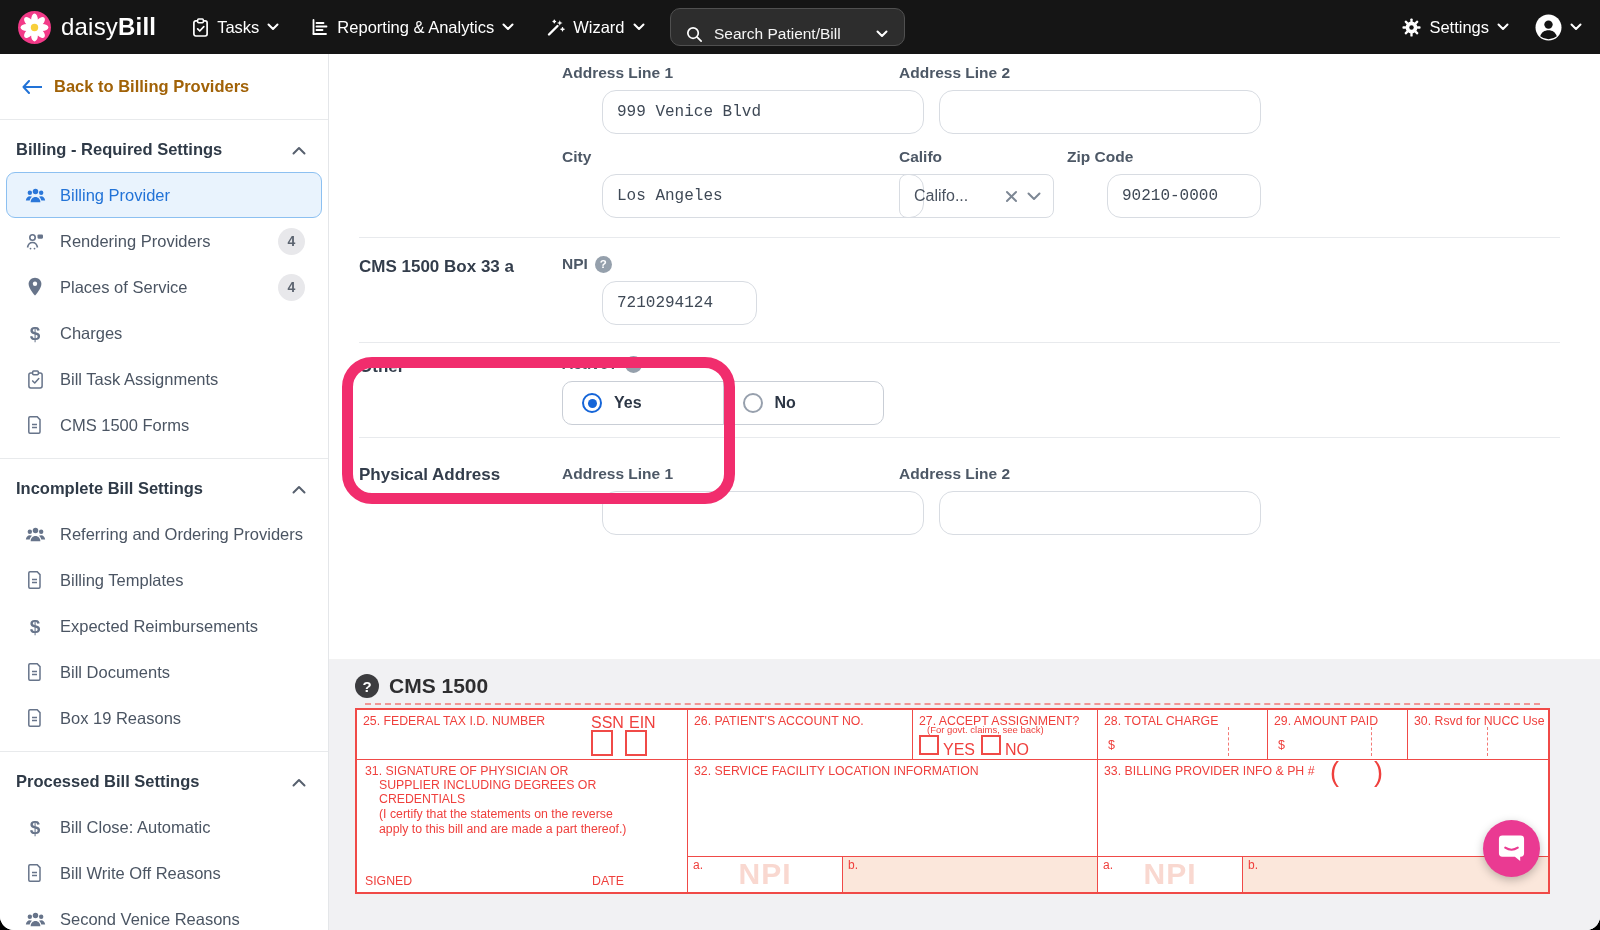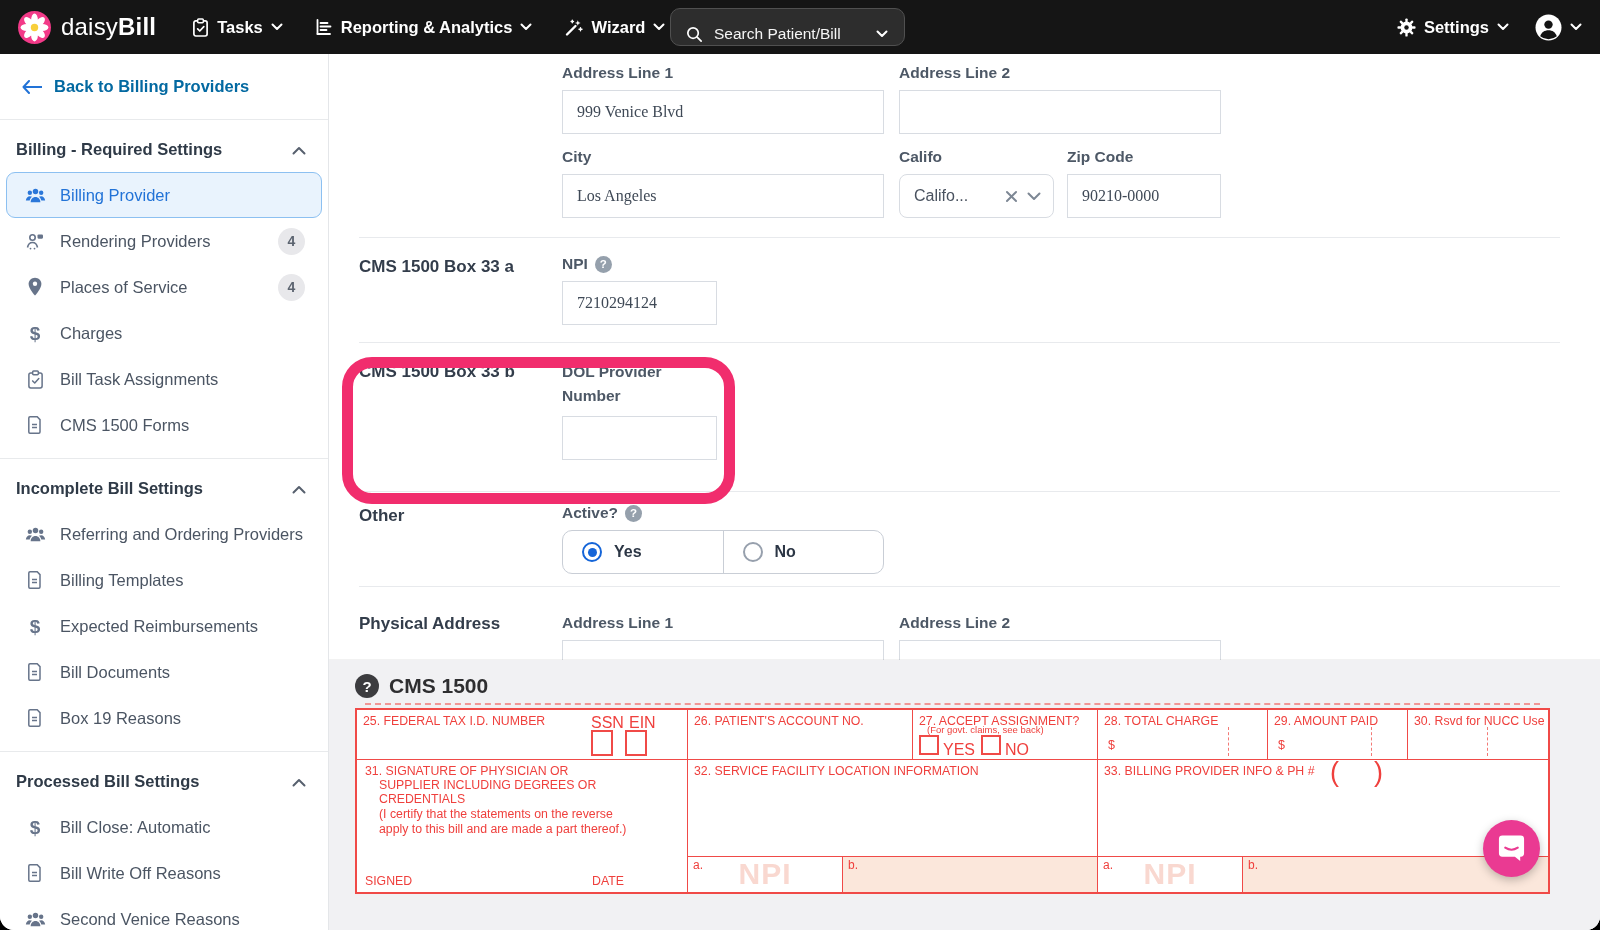--- a/index.html
+++ b/index.html
@@ -6,35 +6,35 @@
   html,body { background:#000; font-family:"Liberation Sans", sans-serif; }
   .screen { position:relative; width:1600px; height:930px; background:#fff; overflow:hidden;
             border-radius:0 0 14px 14px; }
 
   
   .nav { position:absolute; top:0; left:0; right:0; height:54px; background:#151515;
          display:flex; align-items:center; color:#fff; z-index:50; }
   .brand { display:flex; align-items:center; gap:9px; padding-left:17px; }
   .brand-text { font-size:24px; letter-spacing:.2px; color:#fff; }
   .brand-text b { font-weight:700; }
-  .nav-item { display:flex; align-items:center; gap:8px; font-size:16.5px; font-weight:700;
+  .nav-item { display:flex; align-items:center; gap:8px; font-size:16.5px; font-weight:400;
               color:#fff; cursor:pointer; }
   .nav-item.tasks { margin-left:36px; } .nav-item.rep { margin-left:32px; } .nav-item.wiz { margin-left:32px; }
   .nav-search { position:absolute; left:670px; top:8px; width:235px; height:38px; background:#2d2d2d;
                 border:1px solid #505050; border-radius:10px; display:flex; align-items:center;
                 gap:10px; padding:14px 16px 0 14px; cursor:pointer; }
   .nav-search span { font-size:15.5px; color:#f5f5f5; font-weight:400; }
   .nav-right { position:absolute; right:18px; top:0; height:54px; display:flex; align-items:center; gap:26px; }
   .chev { display:inline-flex; }
 
   
   .sidebar { position:absolute; top:54px; left:0; width:329px; height:876px; background:#fff;
              border-right:1px solid #e4e6e9; overflow:hidden; z-index:10; }
   .back-row { height:66px; display:flex; align-items:center; gap:12px; padding:0 22px;
-              border-bottom:1px solid #e8eaec; color:#0369a1; font-size:16.5px; font-weight:700; cursor:pointer; }
+              border-bottom:1px solid #e8eaec; color:#a16207; font-size:16.5px; font-weight:700; cursor:pointer; }
   .sd-section { padding-bottom:10px; }
   .sd-section + .sd-section { border-top:1px solid #e8eaec; }
   .sd-head { height:52px; display:flex; align-items:center; justify-content:space-between;
              padding:6px 22px 0 16px; font-size:16.5px; font-weight:700; color:#2f3a47; }
   .sd-item { height:46px; display:flex; align-items:center; gap:13px; padding:0 16px; margin:0 6px;
              font-size:16.5px; color:#4b5563; border:1px solid transparent; border-radius:9px; cursor:pointer; }
   .sd-item .sd-ic { width:24px; display:flex; justify-content:center; color:#67748a; }
   .sd-item.active { background:#e9f3fd; border-color:#8cc0f1; color:#2273d7; }
   .sd-item.active .sd-ic { color:#2b77d9; }
   .sd-item .lbl { flex:1; white-space:nowrap; }
@@ -42,22 +42,22 @@
            font-size:14px; font-weight:700; display:flex; align-items:center; justify-content:center; }
   .icon-dollar { font-size:19px; font-weight:700; color:#67748a; line-height:1; }
 
   
   .main { position:absolute; top:54px; left:329px; width:1271px; height:876px; background:#fff; overflow:hidden; }
   .content { padding:0 40px 0 30px; }
   .row { display:flex; border-bottom:1px solid #e8eaed; }
   .row-label { width:203px; flex:none; font-size:17px; font-weight:700; color:#333d4b; }
   .row-fields { flex:1; }
   .flabel { font-size:15.5px; font-weight:600; color:#4d5866; margin-bottom:8px; display:flex; align-items:center; gap:7px; }
-  .tinput { height:44px; border:1px solid #d8dce2; border-radius:0; font-size:16px; color:#3f4956;
-            padding:0 14px; font-family:Liberation Serif, serif; background:#fff; outline:none; }
+  .tinput { height:44px; border:1px solid #d8dce2; border-radius:14px; font-size:16px; color:#3f4956;
+            padding:0 14px; font-family:Liberation Mono, monospace; background:#fff; outline:none;margin-left:40px; }
   .q { width:17px; height:17px; border-radius:50%; background:#95a0ac; color:#fff; font-size:11.5px;
        font-weight:700; display:inline-flex; align-items:center; justify-content:center; cursor:pointer; }
   .fcols { display:flex; gap:15px; }
   .w322 { width:322px; } .w155 { width:155px; } .w154 { width:154px; }
   .select-box { height:44px; border:1px solid #d8dce2; border-radius:8px; display:flex; align-items:center;
                 gap:9px; padding:0 12px 0 14px; font-size:16px; color:#49525f; cursor:pointer; }
   .select-box .sv { flex:1; white-space:nowrap; overflow:hidden; }
 
   .row.mailing { padding:10px 0 19px 0; }
   .row.mailing .line2 { margin-top:14px; }
@@ -465,27 +465,20 @@
         <div class="row-label pad">CMS 1500 Box 33 a</div>
         <div class="row-fields">
           <div class="flabel">
             <span>NPI</span>
             <span class="q">?</span>
           </div>
           <input class="tinput w155" value="7210294124" style="">
         </div>
       </div>
 
-      <div class="row b33b">
-        <div class="row-label pad">CMS 1500 Box 33 b</div>
-        <div class="row-fields">
-          <div class="flabel" style="width:130px; line-height:1.55; margin-bottom:8px;">DOL Provider Number</div>
-          <input class="tinput w155" value="" style="">
-        </div>
-      </div>
 
       <div class="row other">
         <div class="row-label pad">Other</div>
         <div class="row-fields">
           <div class="flabel">
             <span>Active?</span>
             <span class="q">?</span>
           </div>
           <div class="radio-group">
             <div class="radio-opt">

